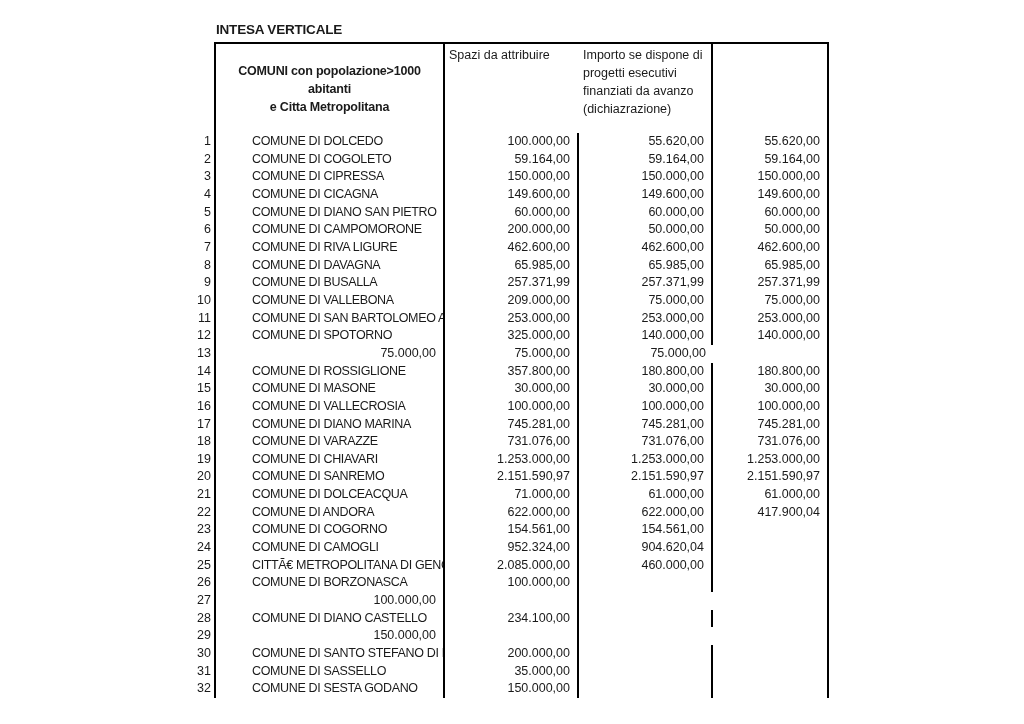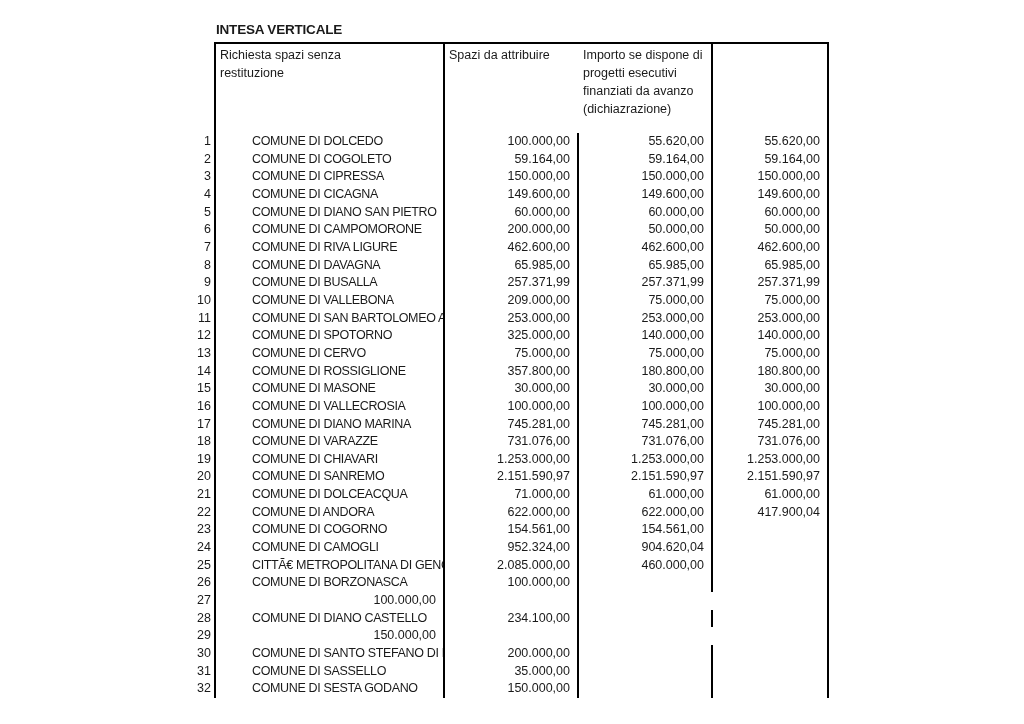--- a/index.html
+++ b/index.html
@@ -130,22 +130,22 @@
       <div class="rownum">27</div>
       <div class="rownum">28</div>
       <div class="rownum">29</div>
       <div class="rownum">30</div>
       <div class="rownum">31</div>
       <div class="rownum">32</div>
     </div>
 
   <div class="sheet">
     <div class="hrow">
-      <div class="cell hcell">Richiesta spazi senza
-restituzione</div>
+      <div class="cell hcell comuni">COMUNI con popolazione&gt;1000 abitanti
+e Citta Metropolitana</div>
       <div class="cell hcell last">Spazi da attribuire</div>
       <div class="cell hcell">Importo se dispone di
 progetti esecutivi
 finanziati da avanzo
 (dichiazrazione)</div>
     </div>
     <div>
     <div class="trow">
       <div class="cell name">COMUNE DI DOLCEDO</div>
       <div class="cell num">100.000,00</div>
@@ -224,21 +224,20 @@
     </div>
 
     <div class="trow">
       <div class="cell name">COMUNE DI SPOTORNO</div>
       <div class="cell num">325.000,00</div>
       <div class="cell num">140.000,00</div>
       <div class="cell num last">140.000,00</div>
     </div>
 
     <div class="trow">
-      <div class="cell name">COMUNE DI CERVO</div>
       <div class="cell num">75.000,00</div>
       <div class="cell num">75.000,00</div>
       <div class="cell num last">75.000,00</div>
     </div>
 
     <div class="trow">
       <div class="cell name">COMUNE DI ROSSIGLIONE</div>
       <div class="cell num">357.800,00</div>
       <div class="cell num">180.800,00</div>
       <div class="cell num last">180.800,00</div>

